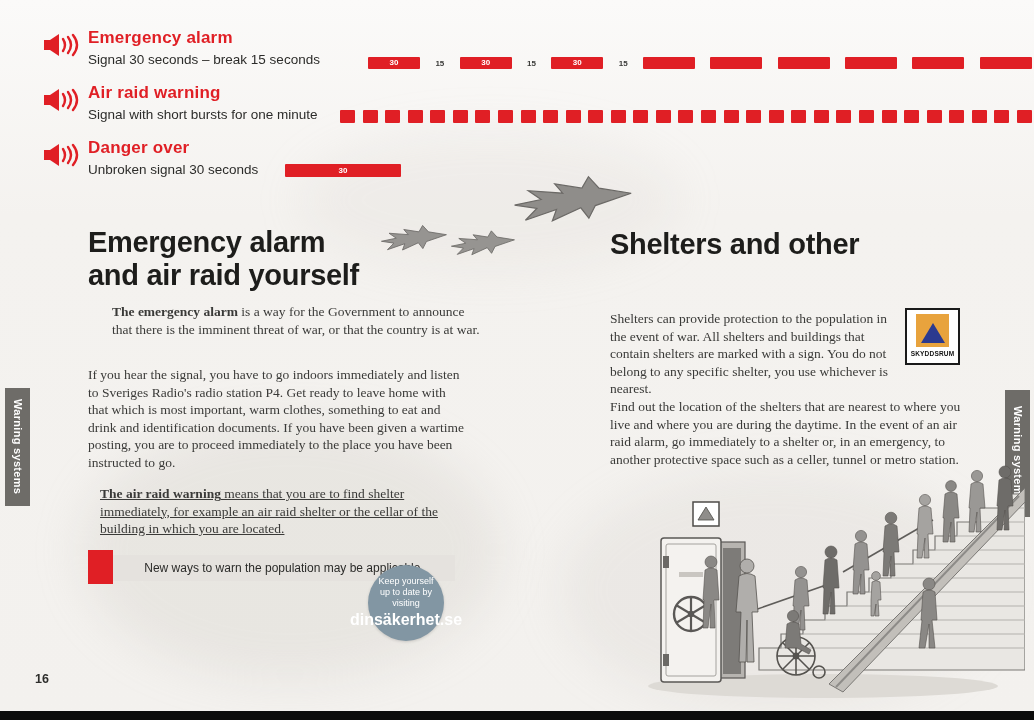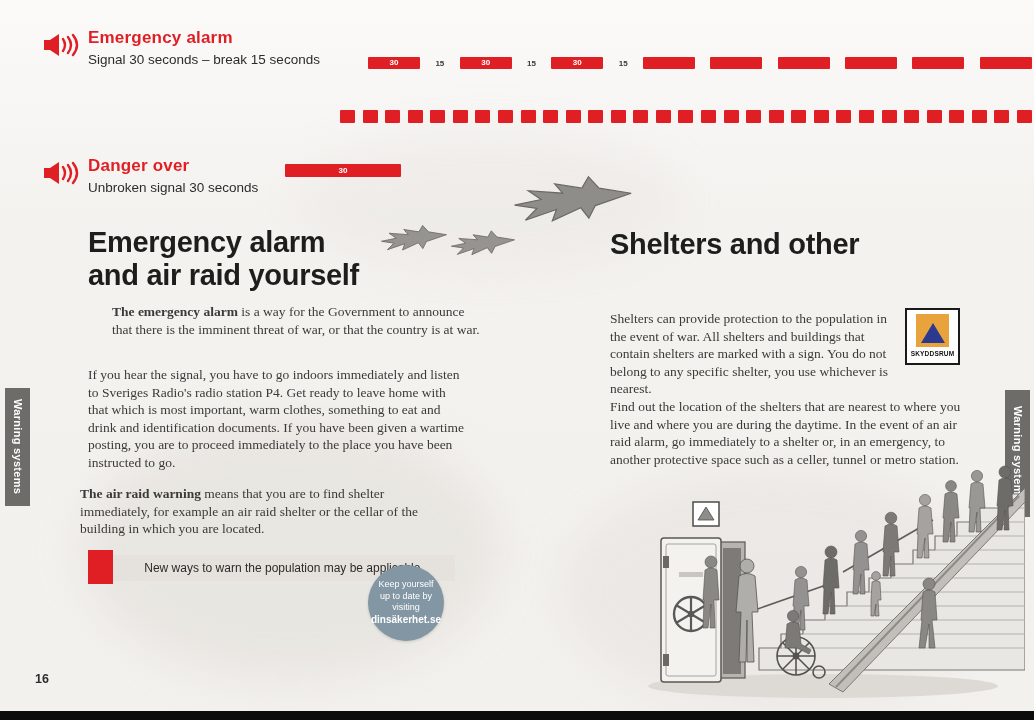--- a/index.html
+++ b/index.html
@@ -15,54 +15,54 @@
   .b1{left:80px;top:420px;width:420px;height:260px;}
   .b2{left:560px;top:470px;width:430px;height:240px;background:rgba(200,196,189,.18);}
   .b3{left:300px;top:130px;width:380px;height:140px;background:rgba(205,201,195,.15);}
 
   
   .legend-row{position:absolute;left:44px;}
   .speaker{position:absolute;left:0;top:4px;width:36px;height:26px;}
   .legend-text{margin-left:44px;}
   .legend-title{font-size:17px;font-weight:bold;color:var(--red);letter-spacing:.2px;}
   .legend-sub{font-size:13.5px;color:#2c2c2a;margin-top:4px;}
-  .row1{top:28px;} .row2{top:83px;} .row3{top:156px;}
+  .row1{top:28px;} .row2{top:83px;} .row3{top:138px;}
 
   .sigrow{position:absolute;display:flex;align-items:center;justify-content:space-between;}
   .em-bars{left:368px;top:56px;width:664px;height:14px;}
   .sigbar{height:12px;background:var(--red);border-radius:1px;flex:0 0 auto;width:52px;
           color:#fff;font-size:8px;font-weight:bold;text-align:center;line-height:12px;}
   .gap-label{color:#3a3a38;font-size:8px;font-weight:bold;flex:0 0 auto;}
   .air-squares{left:340px;top:109px;width:692px;height:14px;}
   .sigsq{width:15px;height:13px;background:var(--red);border-radius:1px;flex:0 0 auto;}
   .danger-bar{position:absolute;left:285px;top:164px;width:116px;height:13px;background:var(--red);
           color:#fff;font-size:8px;font-weight:bold;text-align:center;line-height:13px;border-radius:1px;}
 
   
   .h1{font-size:29px;line-height:1.13;font-weight:bold;color:var(--heading);letter-spacing:-.3px;}
   .left-h1{position:absolute;left:88px;top:226px;}
   .right-h1{position:absolute;left:610px;top:228px;}
   .para{position:absolute;font-family:"Liberation Serif",serif;font-size:13.5px;line-height:1.3;color:var(--body);}
   .lp1{left:88px;top:303px;width:372px;margin-left:24px;}
   .lp2{left:88px;top:366px;width:378px;}
-  .lp3{left:80px;top:485px;width:372px;}
+  .lp3{left:100px;top:485px;width:372px;text-decoration:underline;}
   .rp1{left:610px;top:310px;width:292px;}
   .rp2{left:610px;top:398px;width:366px;}
   .boldlead{font-weight:bold;}
 
   
   .note-red{position:absolute;left:88px;top:550px;width:25px;height:34px;background:var(--red);}
   .note-box{position:absolute;left:113px;top:555px;width:342px;height:26px;background:var(--note_bg);
             display:flex;align-items:center;justify-content:center;font-size:12px;color:#2b2b29;}
 
   
   .badge{position:absolute;left:368px;top:565px;width:76px;height:76px;border-radius:50%;background:var(--badge_bg);
          display:flex;flex-direction:column;align-items:center;justify-content:center;color:#fff;
          font-size:9px;line-height:1.25;text-align:center;box-shadow:0 1px 3px rgba(0,0,0,.15);}
-  .badge .bold{font-size:10px;font-weight:bold;margin-top:1px;}
+  .badge .bold{font-size:16px;font-weight:bold;margin-top:1px;}
 
   
   .tab{position:absolute;background:var(--tab_bg);color:#fff;display:flex;align-items:center;justify-content:center;}
   .tab-left{left:5px;top:388px;width:25px;height:118px;}
   .tab-right{left:1005px;top:390px;width:25px;height:127px;}
   .tab span{writing-mode:vertical-rl;font-size:11px;font-weight:bold;letter-spacing:.3px;white-space:nowrap;}
 
   
   .sign{position:absolute;left:905px;top:308px;width:55px;height:57px;background:#fff;border:2px solid #1a1a1a;
         display:flex;flex-direction:column;align-items:center;justify-content:flex-start;padding-top:4px;}
@@ -117,20 +117,35 @@
       <div class="sigbar">30</div>
       <span class="gap-label">15</span>
       <div class="sigbar"></div>
       <div class="sigbar"></div>
       <div class="sigbar"></div>
       <div class="sigbar"></div>
       <div class="sigbar"></div>
       <div class="sigbar"></div>
     </div>
 
+  <div class="legend-row row2">
+    <span class="speaker">
+      <svg viewBox="0 0 36 26" width="36" height="26">
+        <rect x="0" y="8" width="6" height="10" fill="#e01f25"></rect>
+        <polygon points="6,8 15,2 15,24 6,18" fill="#e01f25"></polygon>
+        <path d="M19 7 q4 6 0 12" stroke="#e01f25" fill="none" stroke-width="2.4" stroke-linecap="round"></path>
+        <path d="M24 5 q6 8 0 16" stroke="#e01f25" fill="none" stroke-width="2.4" stroke-linecap="round"></path>
+        <path d="M29 3 q8 10 0 20" stroke="#e01f25" fill="none" stroke-width="2.4" stroke-linecap="round"></path>
+      </svg>
+    </span>
+    <div class="legend-text">
+      <div class="legend-title">Air raid warning</div>
+      <div class="legend-sub">Signal with short bursts for one minute</div>
+    </div>
+  </div>
   <div class="sigrow air-squares">
       <div class="sigsq"></div>
       <div class="sigsq"></div>
       <div class="sigsq"></div>
       <div class="sigsq"></div>
       <div class="sigsq"></div>
       <div class="sigsq"></div>
       <div class="sigsq"></div>
       <div class="sigsq"></div>
       <div class="sigsq"></div>

